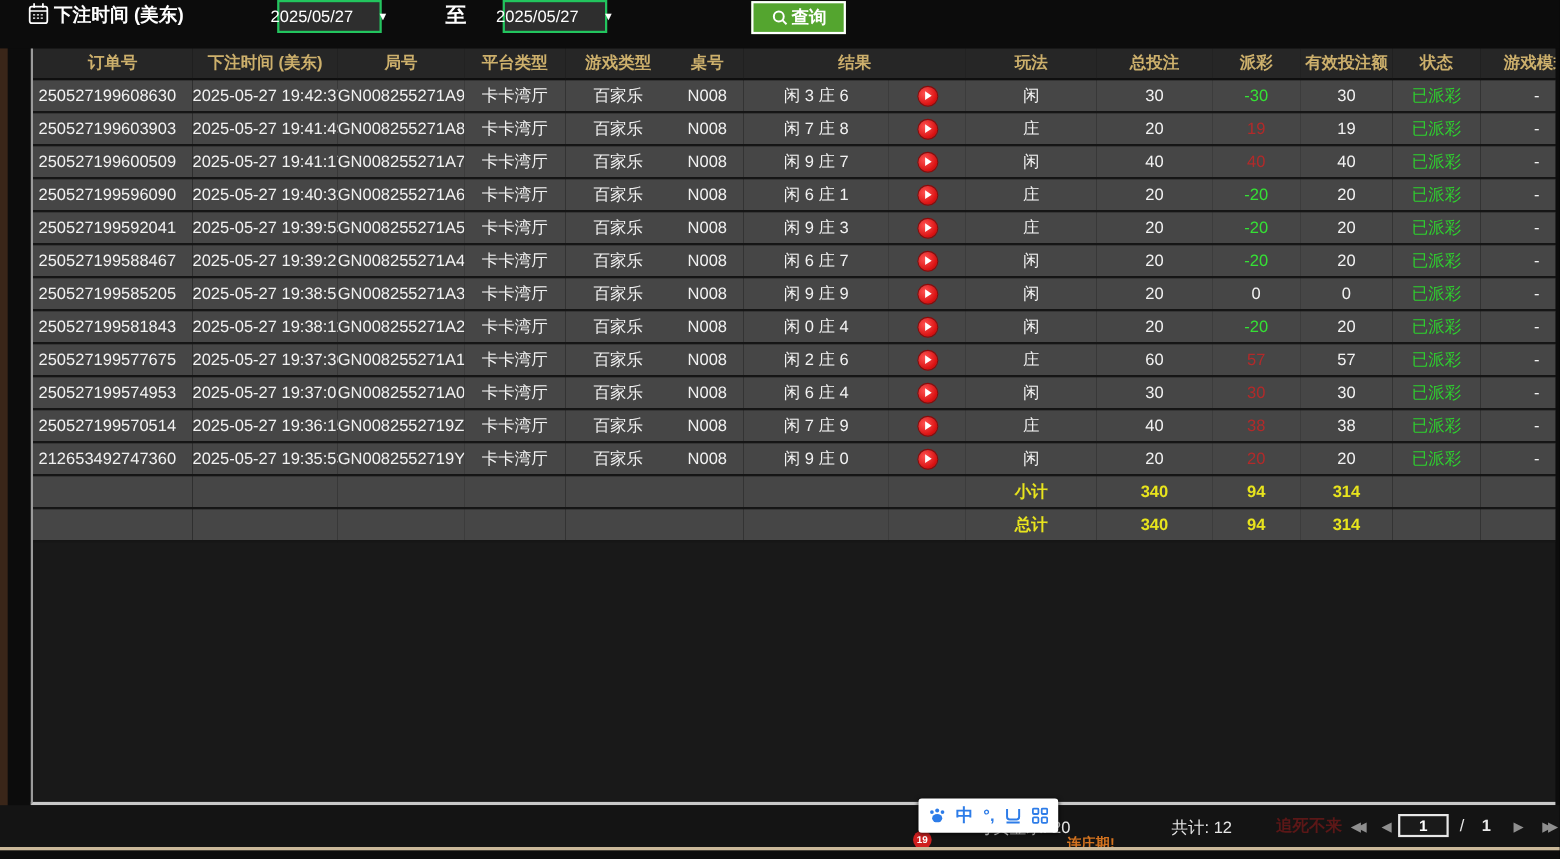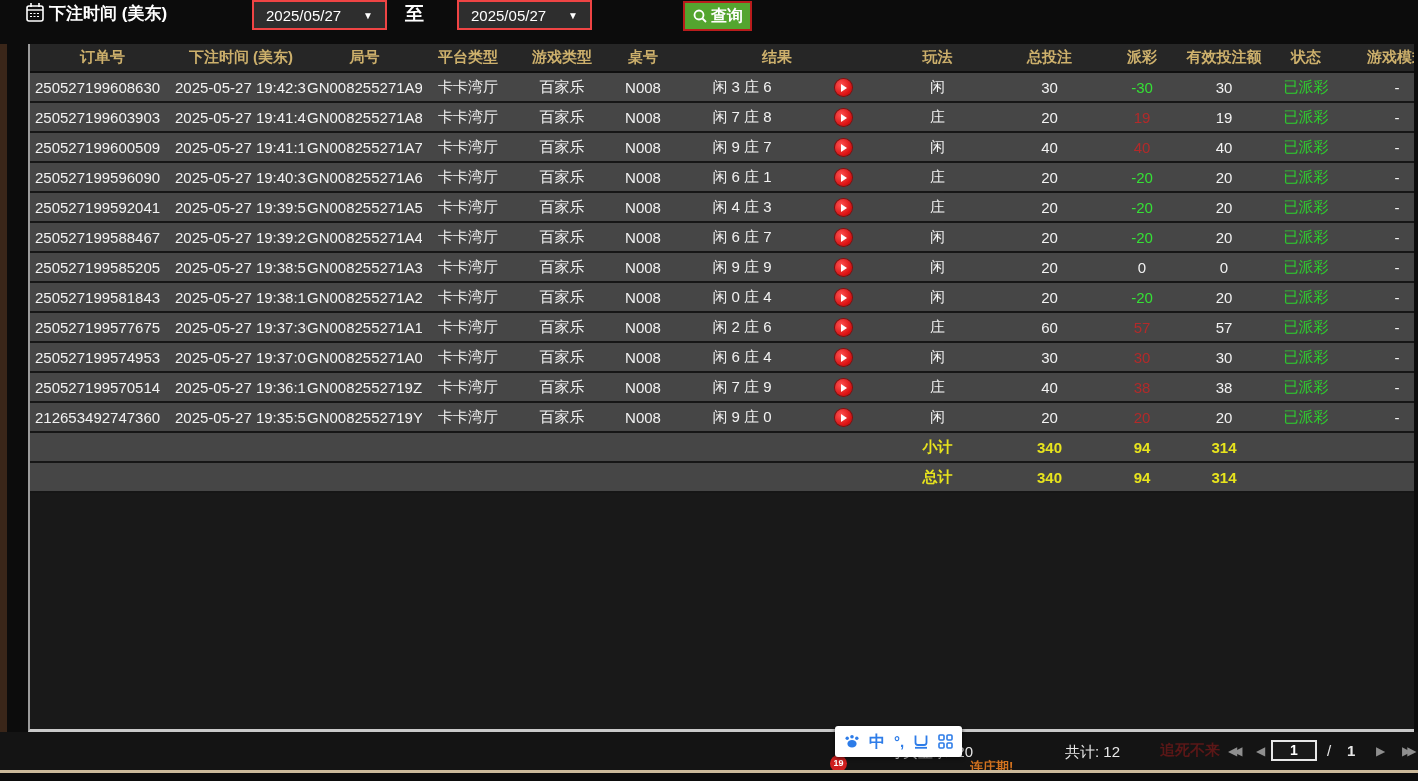--- a/index.html
+++ b/index.html
@@ -6,26 +6,26 @@
   body { background:#000; font-family:"Liberation Sans","DejaVu Sans",sans-serif; }
   .app { position:relative; width:1418px; height:781px; background:#0c0c0c; overflow:hidden; }
 
   
   .left-strip { position:absolute; left:0; top:0; width:7px; height:770px; background:#3a2619; }
 
   
   .topbar { position:absolute; left:0; top:0; width:100%; height:44px; background:#0c0c0c; }
   .cal-icon { position:absolute; left:25px; top:2px; }
   .filter-label { position:absolute; left:49px; top:2px; color:#fff; font-size:17px; font-weight:bold; white-space:nowrap; }
-  .date-select { position:absolute; top:0; width:135px; height:30px; background:#2e2e2e; border:2px solid #ef4444;
+  .date-select { position:absolute; top:0; width:95px; height:30px; background:#2e2e2e; border:2px solid #22c55e;
                  color:#fff; font-size:15px; display:flex; align-items:center; justify-content:center; gap:22px; cursor:pointer; }
   .date-select .caret { font-size:10px; color:#fff; }
   #date-from { left:252px; } #date-to { left:457px; }
   .to-label { position:absolute; left:405px; top:1px; color:#fff; font-size:19px; font-weight:bold; }
-  .query-btn { position:absolute; left:683px; top:1px; width:69px; height:30px; background:#54a52f; border:2px solid #b91c1c;
+  .query-btn { position:absolute; left:683px; top:1px; width:86px; height:30px; background:#54a52f; border:2px solid #ffffff;
                color:#fff; font-size:16px; font-weight:bold; display:flex; align-items:center; justify-content:center; gap:3px; cursor:pointer;font-family:Liberation Mono, monospace; }
 
   
   .panel { position:absolute; left:28px; top:44px; width:1386px; height:688px; background:#191919;
            border-left:2px solid #9b9b9b; border-bottom:3px solid #c9c9c9; overflow:hidden; }
   table { border-collapse:collapse; table-layout:fixed; width:1388px; }
   th { height:28px; background:#262626; color:#cdb06c; font-size:15px; font-weight:bold;
        border-bottom:2px solid #0f0f0f; white-space:nowrap; overflow:hidden; }
   td { height:30px; background:#464646; color:#f2f2f2; font-size:15px; text-align:center;
        border-bottom:2px solid #161616; white-space:nowrap; overflow:hidden; }
@@ -213,21 +213,21 @@
             <td class="status-green">已派彩</td>
             <td>-</td>
           </tr>
           <tr>
             <td class="left">250527199592041</td>
             <td>2025-05-27 19:39:55</td>
             <td>GN008255271A5</td>
             <td>卡卡湾厅</td>
             <td>百家乐</td>
             <td>N008</td>
-            <td>闲 4 庄 3</td>
+            <td>闲 9 庄 3</td>
             <td><span class="play-btn">
                 <span class="tri"></span>
               </span></td>
             <td>庄</td>
             <td class="num">20</td>
             <td class="num payout-neg">-20</td>
             <td class="num">20</td>
             <td class="status-green">已派彩</td>
             <td>-</td>
           </tr>

